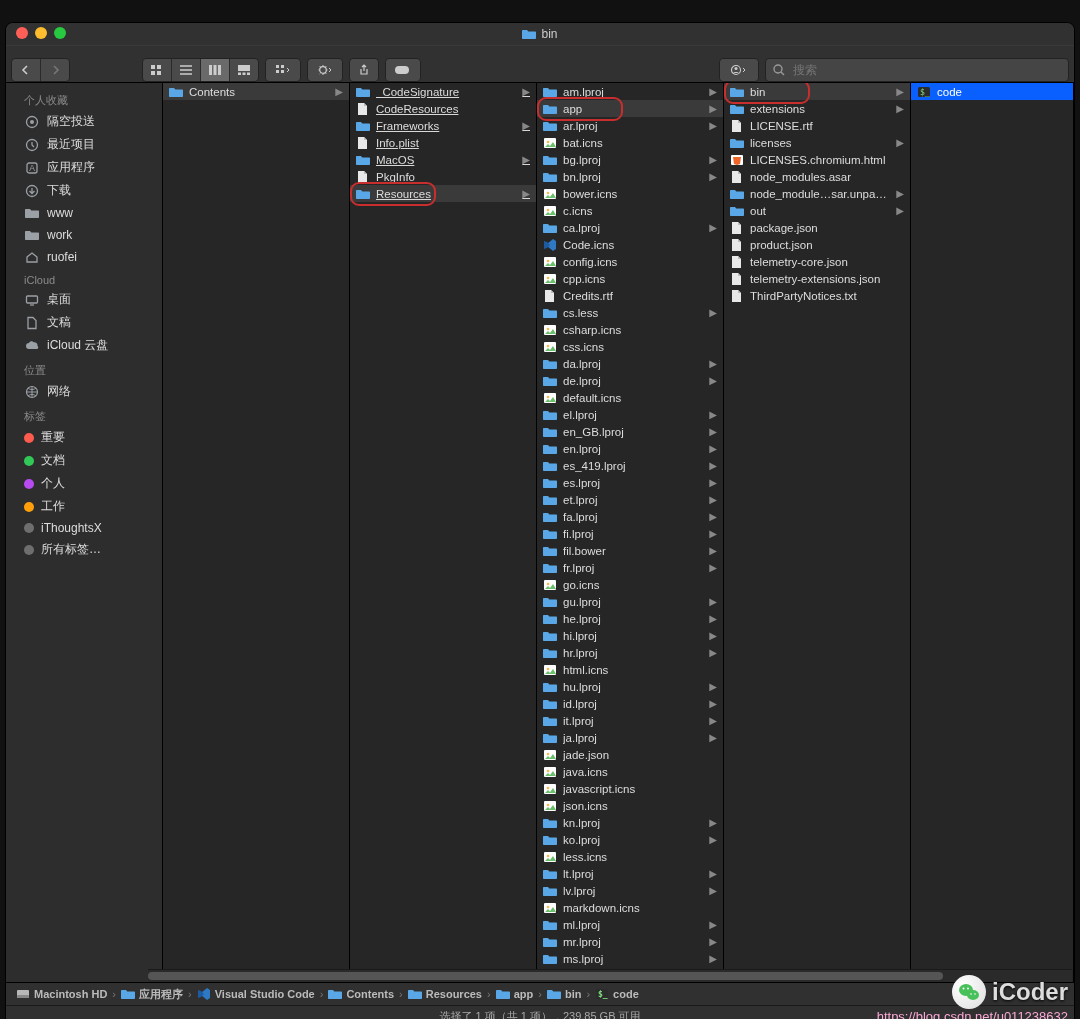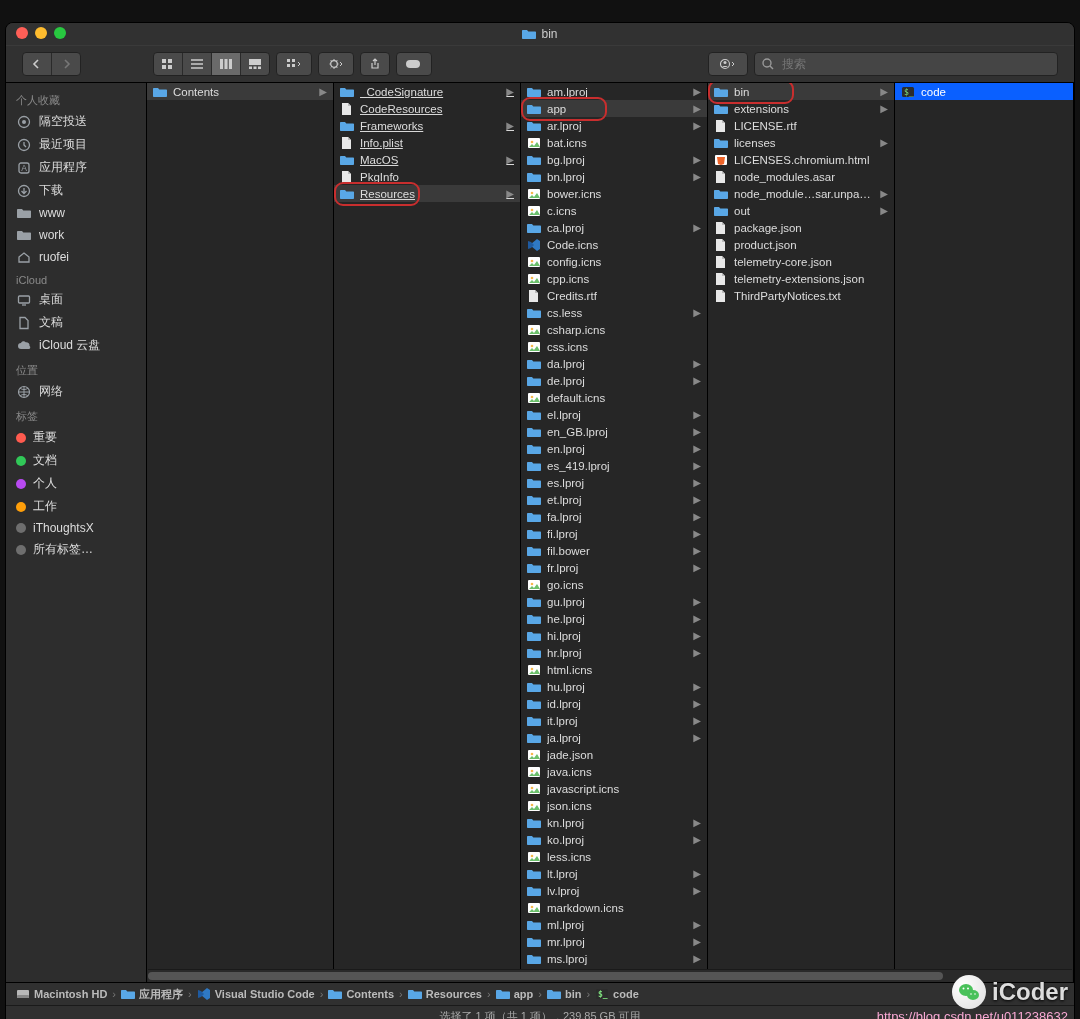--- a/index.html
+++ b/index.html
@@ -16,33 +16,33 @@
   }
   html,body{margin:0;padding:0;background:#111;font-family:-apple-system,Helvetica,Arial,sans-serif;color:var(--text);font-size:12px;}
   .window{position:relative;box-sizing:border-box;width:1070px;height:1005px;margin:22px auto;background:var(--bg);border:1px solid #000;border-radius:8px;display:flex;flex-direction:column;overflow:hidden;}
   
   .titlebar{height:22px;display:flex;align-items:center;justify-content:center;background:#313131;border-bottom:1px solid #3a3a3a;position:relative;}
   .traffic{position:absolute;left:10px;top:4px;display:flex;gap:7px;}
   .traffic span{width:12px;height:12px;border-radius:50%;display:inline-block;}
   .t-close{background:#ff5f57;} .t-min{background:#febc2e;} .t-max{background:#28c840;}
   .win-title{display:flex;align-items:center;gap:5px;color:#ccc;}
   
-  .toolbar{height:36px;background:#313131;border-bottom:1px solid #000;display:flex;align-items:center;padding:0 16px;gap:6px;}
+  .toolbar{height:36px;background:#313131;border-bottom:1px solid #000;display:flex;align-items:flex-end;padding:0 5px;gap:6px;}
   .btn,.seg{height:22px;background:#4a4a4a;border:1px solid #222;border-radius:4px;display:flex;align-items:center;justify-content:center;color:#ccc;}
   .btn{width:28px;}
   .seg{padding:0;}
   .seg .cell{width:28px;height:100%;display:flex;align-items:center;justify-content:center;border-right:1px solid #2a2a2a;}
   .seg .cell:last-child{border-right:none;}
   .seg .cell.sel{background:#6a6a6a;}
   .spacer{flex:1;}
   .search{height:22px;flex:0 0 290px;background:#454545;border:1px solid #222;border-radius:4px;display:flex;align-items:center;padding:0 6px;color:#999;gap:5px;}
   .search input{flex:1;background:transparent;border:none;outline:none;color:#ccc;font-size:12px;}
   
   .body{flex:1;display:flex;min-height:0;}
-  .sidebar{width:140px;background:var(--sidebar);border-right:1px solid #000;overflow:auto;padding:4px 0 8px;}
+  .sidebar{width:140px;background:var(--sidebar);border-right:1px solid #000;overflow:auto;padding:4px 8px 8px;}
   .sb-head{color:#8a8a8a;font-size:11px;padding:6px 10px 2px;}
   .sb-item{display:flex;align-items:center;gap:7px;padding:3px 10px;color:#ddd;cursor:default;}
   .sb-item .dot{width:10px;height:10px;border-radius:50%;}
   .columns{flex:1;display:flex;min-width:0;overflow:hidden;background:#262626;}
   .col{position:relative;border-right:1px solid #000;overflow-y:auto;overflow-x:hidden;flex:0 0 auto;}
   .col0{width:186px;} .col1{width:186px;text-decoration:underline;} .col2{width:186px;} .col3{width:186px;} .col4{flex:1;}
   .row{display:flex;align-items:center;gap:6px;height:17px;padding:0 6px;white-space:nowrap;color:#ddd;position:relative;font-size:11.5px;}
   .row .lbl{flex:1;overflow:hidden;text-overflow:ellipsis;}
   .row.sel-soft{background:var(--sel-soft);}
   .row.sel-hard{background:var(--sel);color:#fff;}

